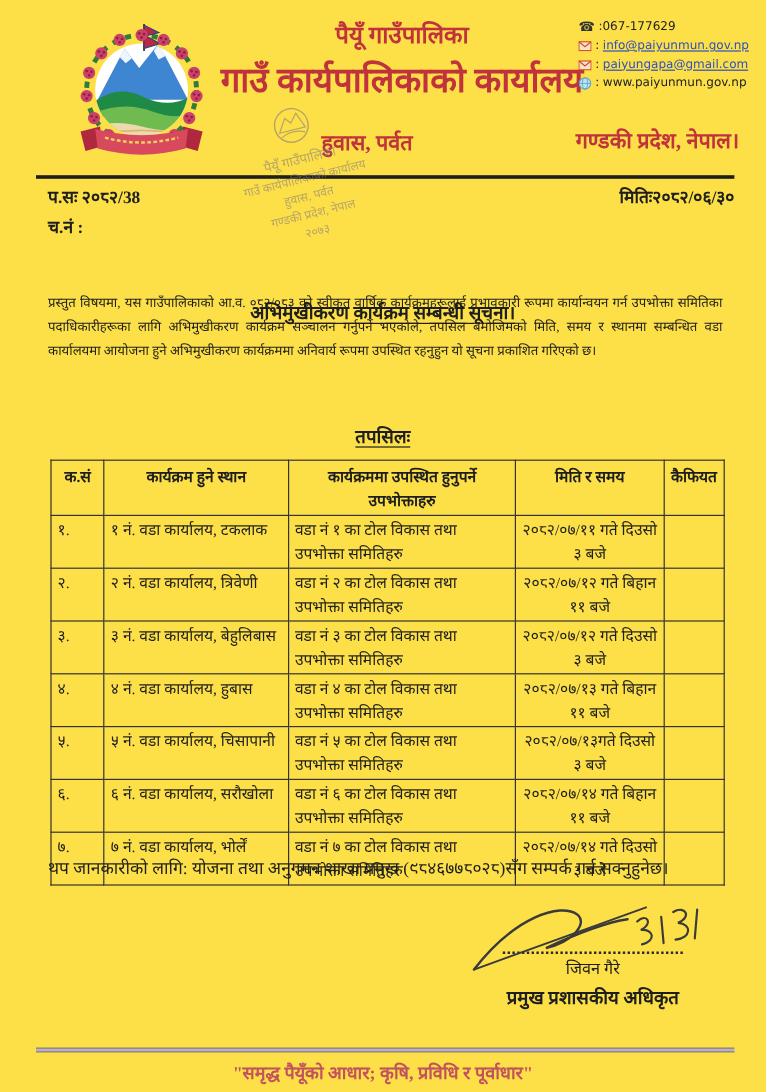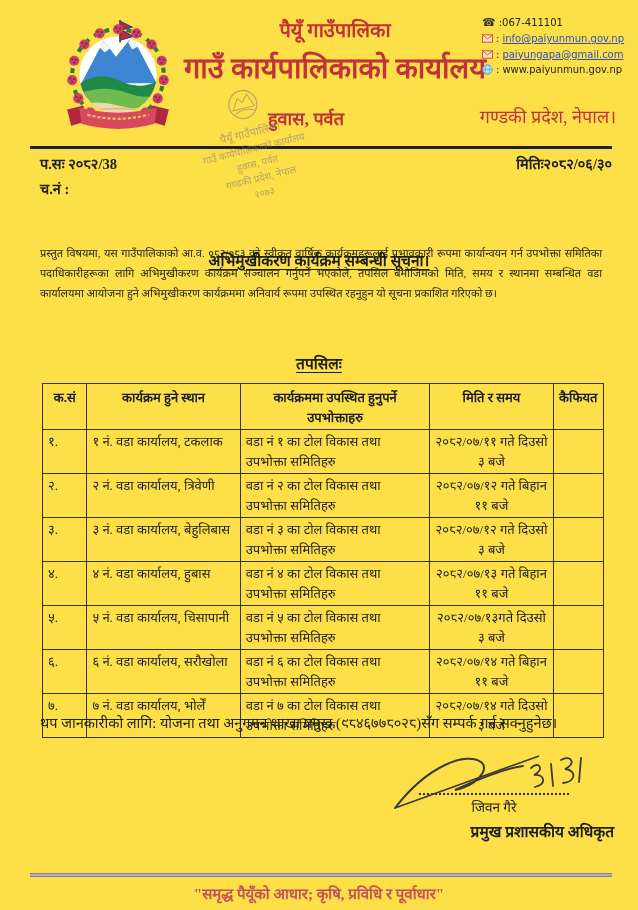--- a/index.html
+++ b/index.html
@@ -11,21 +11,21 @@
     font-family:"Liberation Serif","DejaVu Serif",serif;
     color:#1e1e1e;
     overflow:hidden;
   }
   
   .logo{position:absolute;left:56px;top:16px;width:124px;height:118px;}
   .title-block{position:absolute;left:140px;top:18px;width:390px;text-align:center;}
   .muni-name{color:#c0333c;font-weight:bold;font-size:20px;line-height:1.2;}
   .office-name{color:#c0333c;font-weight:bold;font-size:29px;line-height:1.25;margin-top:8px;}
   .addr-left{position:absolute;left:268px;top:106px;color:#c0333c;font-weight:bold;font-size:18px;}
-  .addr-right{position:absolute;right:22px;top:104px;color:#c0333c;font-weight:normal;font-size:18px;}
+  .addr-right{position:absolute;right:22px;top:104px;color:#c0333c;font-weight:bold;font-size:18px;}
   .contacts{position:absolute;right:16px;top:14px;width:140px;font-family:"DejaVu Sans","Liberation Sans",sans-serif;font-size:10px;line-height:1.55;color:#222;}
   .contact-line{display:flex;align-items:center;gap:3px;white-space:nowrap;}
   .contact-line a{color:#2d50c0;text-decoration:underline;}
   .icon-svg{flex:0 0 auto;}
   .phone-glyph{font-size:11px;color:#333;}
   
   .rule-top{position:absolute;left:30px;right:26px;top:146px;height:3px;background:#1f1f1f;}
   .rule-bottom{position:absolute;left:30px;right:26px;top:873px;height:4px;
     background:linear-gradient(#6f6575,#cfc6d0 50%,#6f6575);}
   
@@ -61,21 +61,21 @@
   td.c-sn{text-align:left;padding-left:9px;}
   td.c-place{text-align:left;margin-top:20px;}
   td.c-att{}
   td.c-dt{text-align:center;}
   
   .more-info{position:absolute;left:40px;right:36px;top:712px;font-size:14.5px;}
   .sig-block{position:absolute;right:24px;top:746px;width:240px;text-align:center;}
   .sig-scribble{display:block;margin:0 auto -26px auto;}
   .sig-dots{width:150px;margin:0 auto;border-bottom:2.5px dotted #2b2b2b;height:1px;}
   .sig-name{font-size:13.5px;margin-top:3px;}
-  .sig-title{font-size:15.5px;font-weight:bold;margin-top:4px;text-align:right;}
+  .sig-title{font-size:15.5px;font-weight:bold;margin-top:4px;}
   .motto{position:absolute;left:0;right:0;top:883px;text-align:center;
     color:#c2525d;font-weight:bold;font-size:15px;}
 </style>
 </head>
 <body>
 
 <div class="page">
 
   <div class="logo">
     <svg viewBox="0 0 120 116" width="124" height="118">
@@ -137,21 +137,21 @@
   <div class="title-block">
     <div class="muni-name">पैयूँ गाउँपालिका</div>
     <div class="office-name">गाउँ कार्यपालिकाको कार्यालय</div>
   </div>
   <div class="addr-left">हुवास, पर्वत</div>
   <div class="addr-right">गण्डकी प्रदेश, नेपाल।</div>
 
   <div class="contacts">
     <div class="contact-line">
       <span class="phone-glyph">☎</span>
-      <span>:067-411101</span>
+      <span>:067-177629</span>
     </div>
     <div class="contact-line">
       <svg class="icon-svg" width="11" height="9" viewBox="0 0 12 9">
         <rect x="0.5" y="0.5" width="11" height="8" fill="#f6e3c9" stroke="#d14a2a"></rect>
         <path d="M0.5,0.5 L6,5 L11.5,0.5" fill="none" stroke="#d14a2a"></path>
       </svg>
       <span>:</span>
       <a href="#">info@paiyunmun.gov.np</a>
     </div>
     <div class="contact-line">

